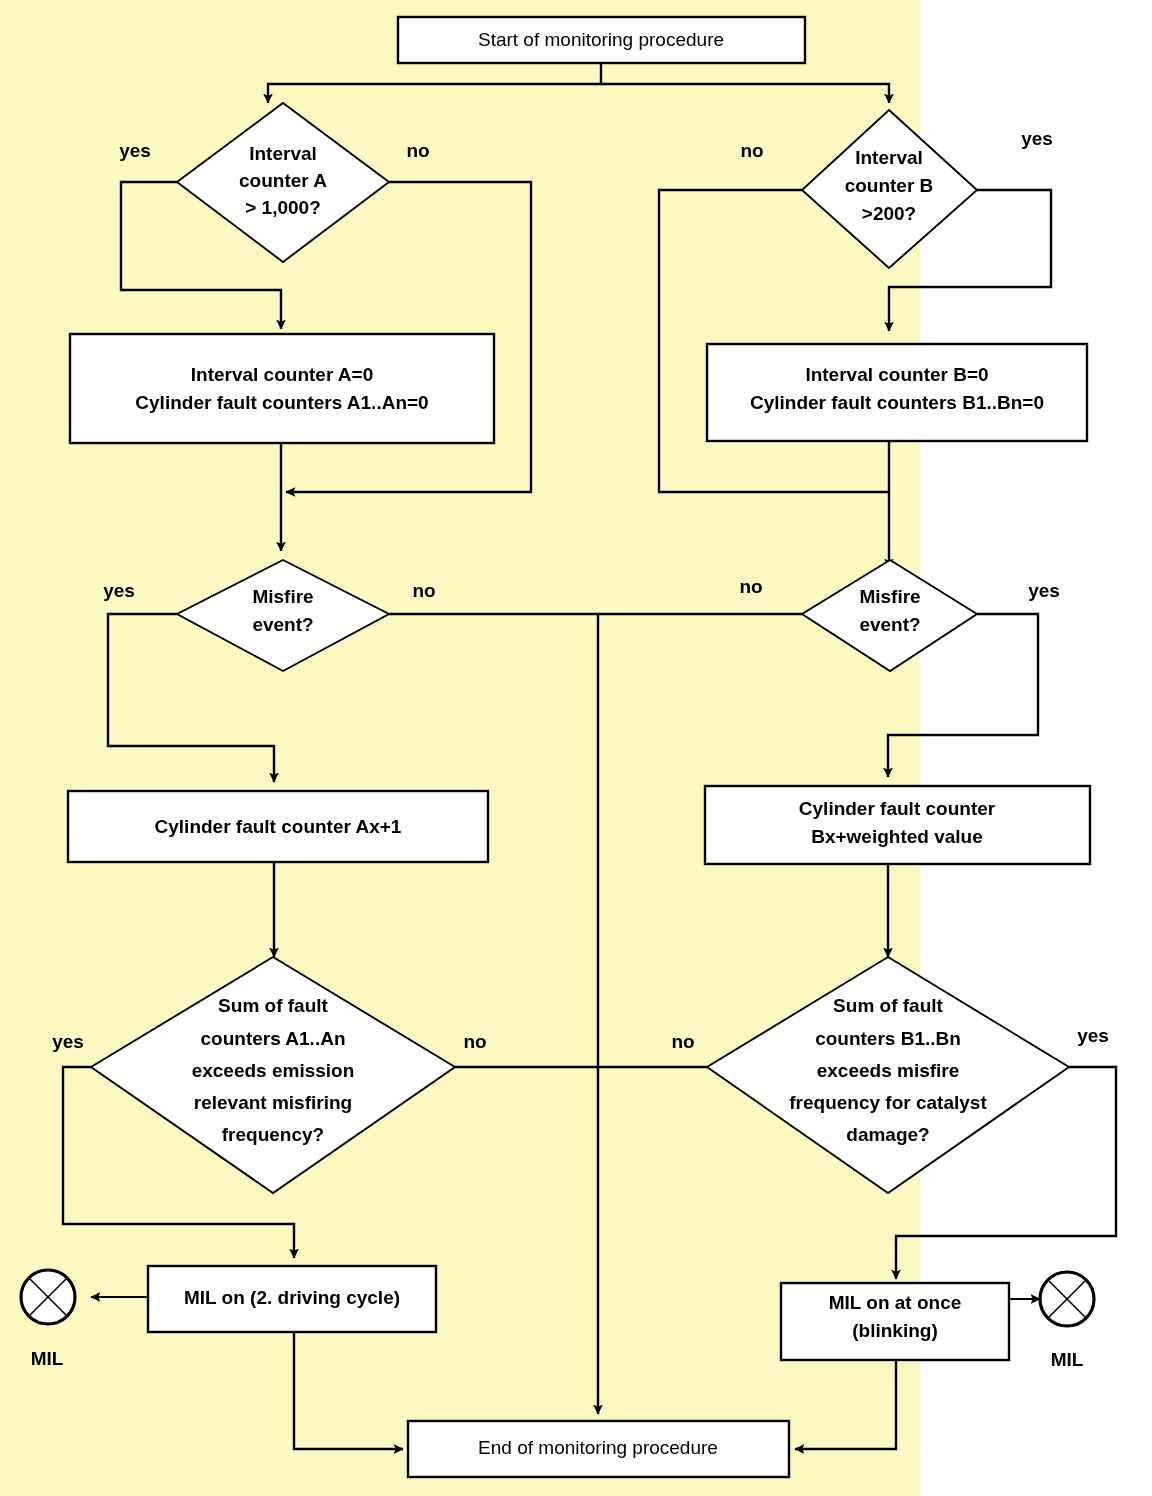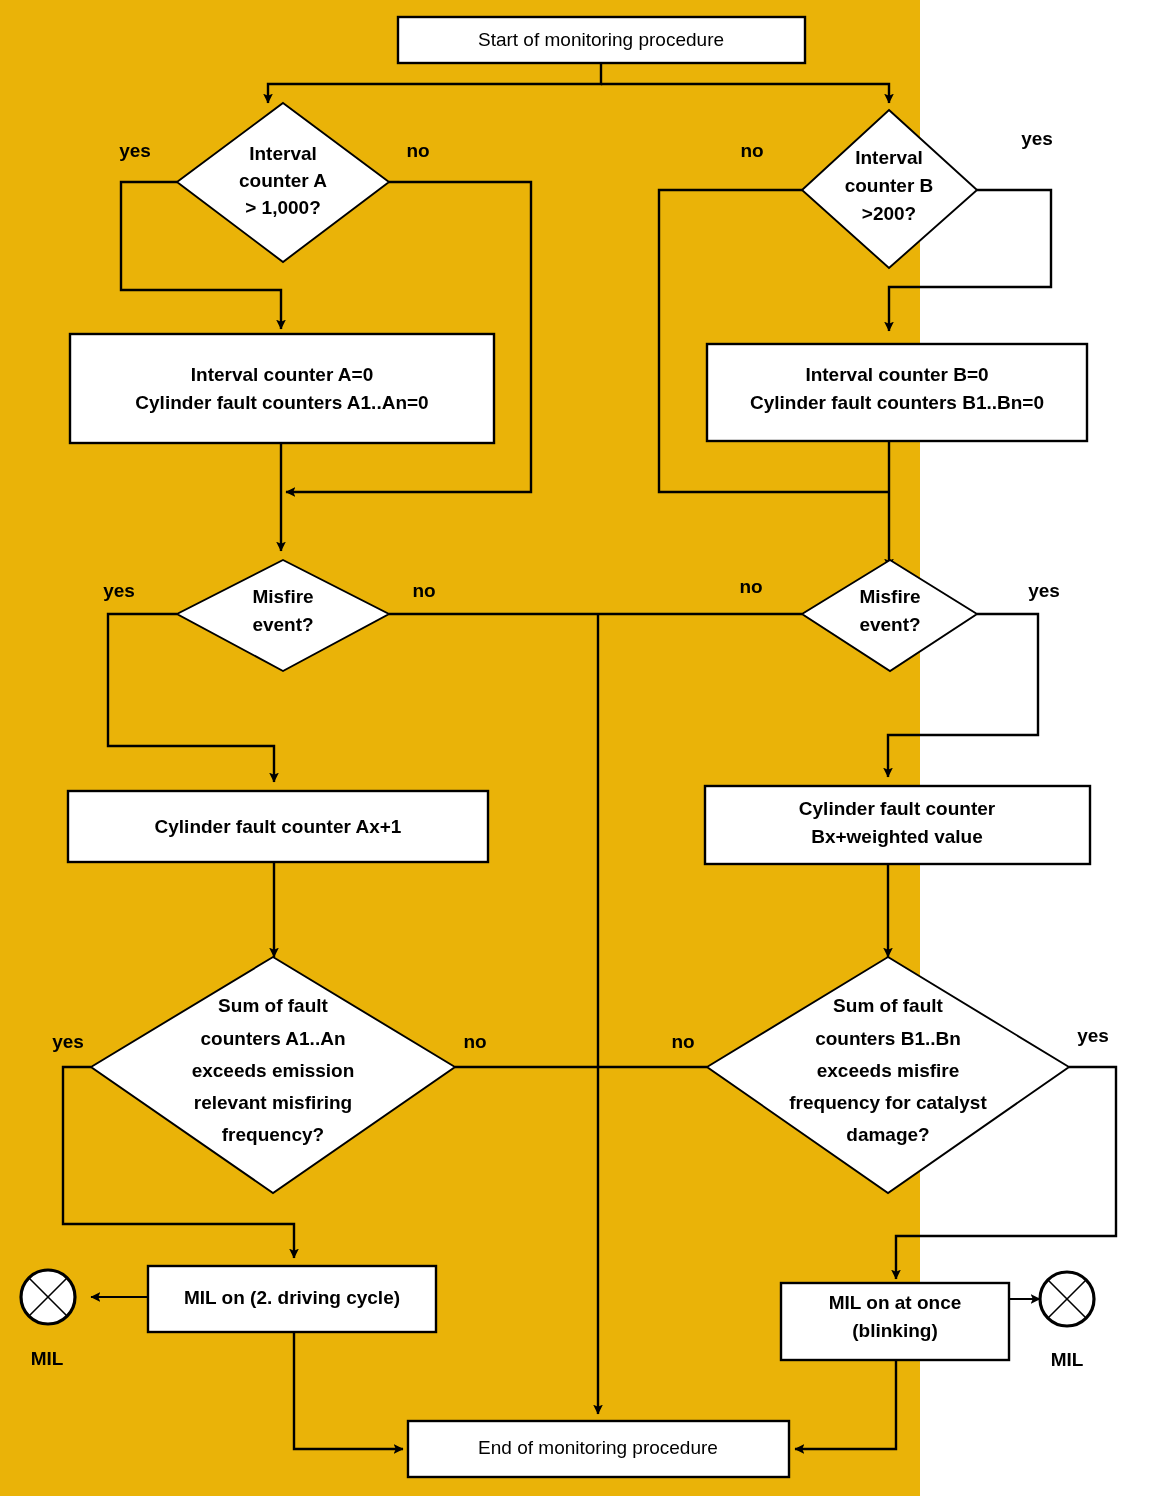--- a/index.html
+++ b/index.html
@@ -4,21 +4,21 @@
 <style>
   html, body {
     margin: 0;
     padding: 0;
     background: #ffffff;
   }
   #chart-root {
     position: relative;
     width: 920px;
     height: 1496px;
-    background: #eab308;
+    background: #fef9c3;
     font-family: "Liberation Sans", sans-serif;
   }
   svg#flow {
     display: block;
     width: 1152px;
     height: 1496px;
   }
   .node-shape {
     fill: #ffffff;
     stroke: #000000;

